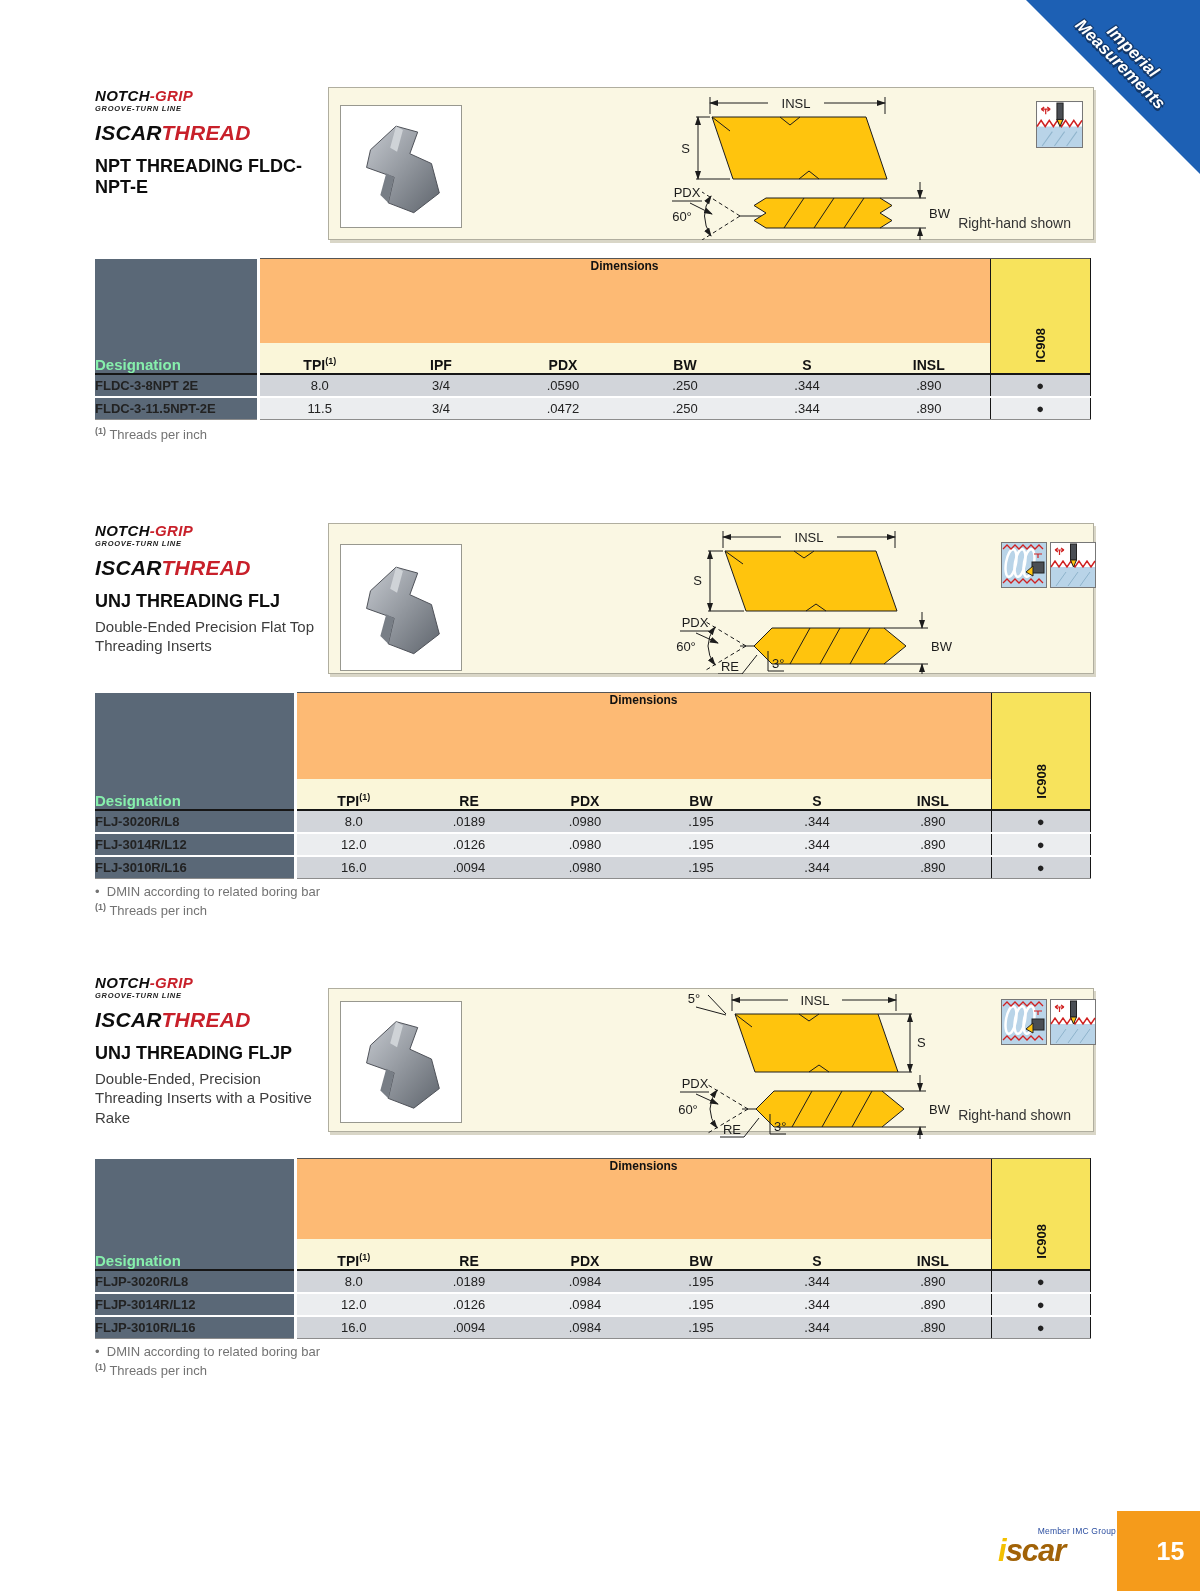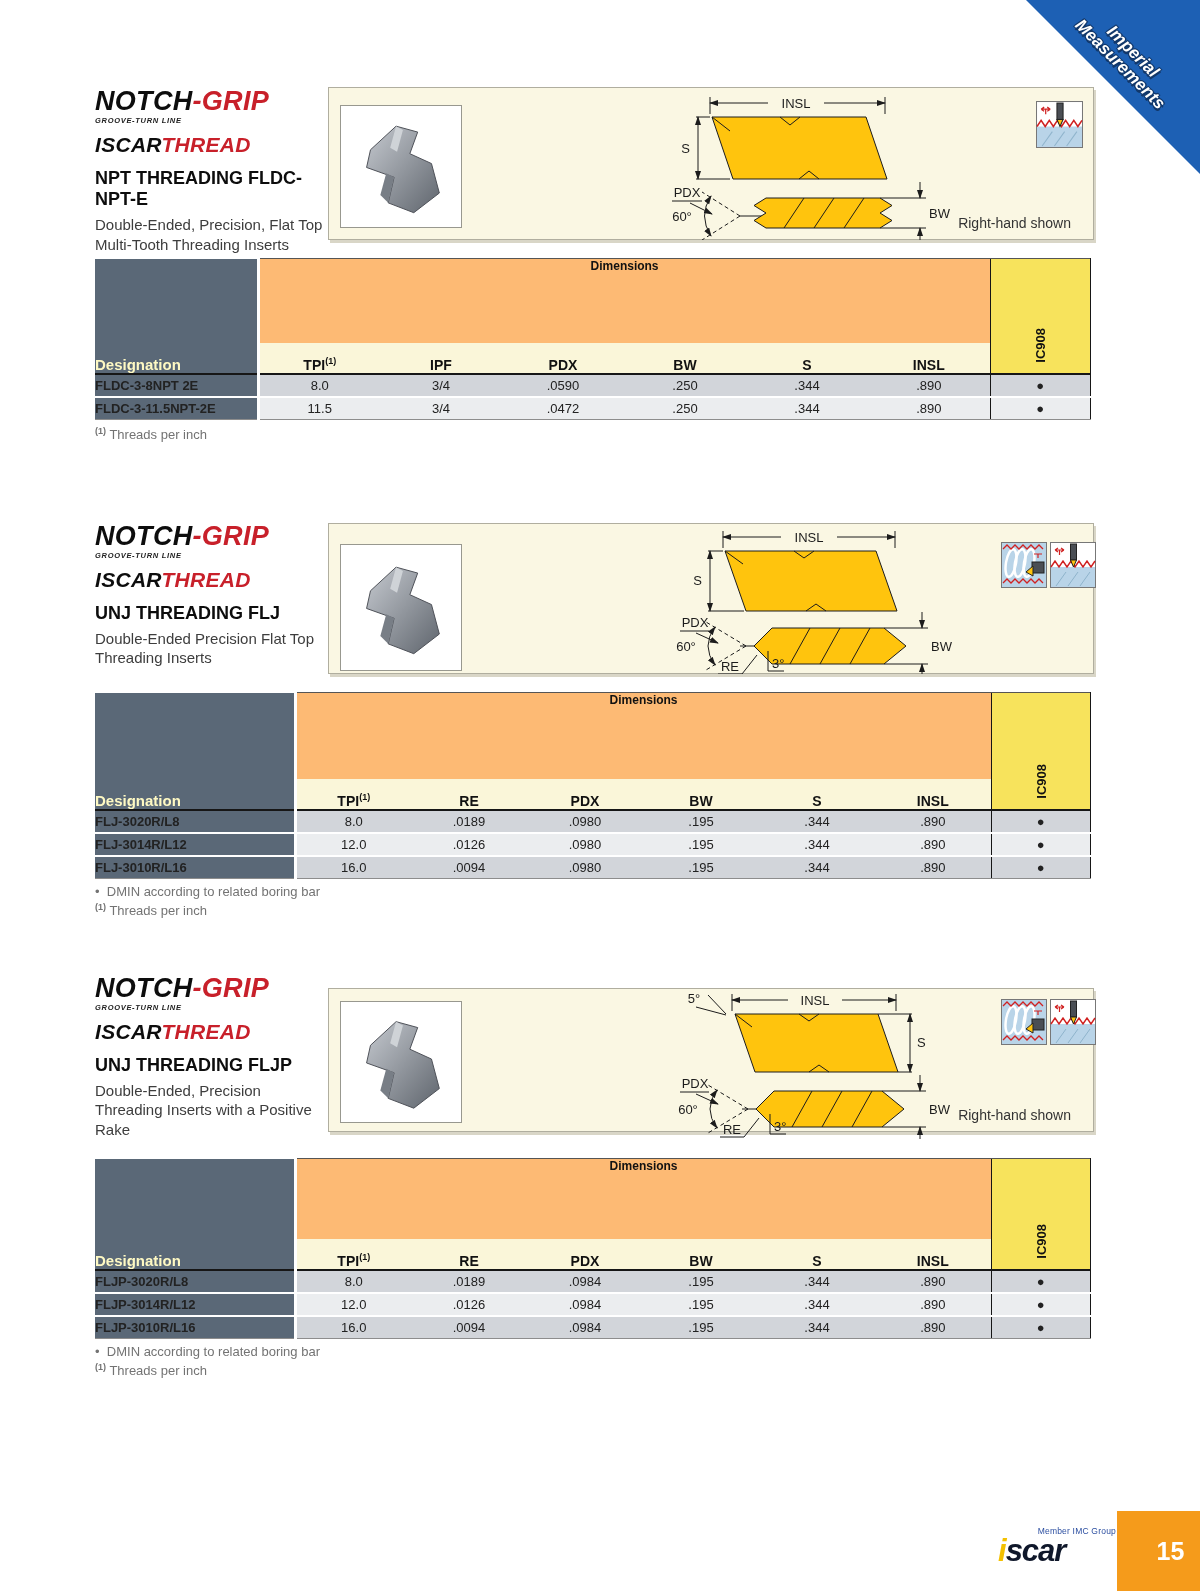--- a/index.html
+++ b/index.html
@@ -8,41 +8,41 @@
 
   
   .banner{position:absolute;top:0;right:0;width:174px;height:174px;background:#1d60b4;
           clip-path:polygon(0 0,100% 0,100% 100%);}
   .banner-text{position:absolute;left:30px;top:40px;width:140px;transform:rotate(45deg);
           color:#fff;font-weight:bold;font-style:italic;font-size:17px;line-height:1.08;text-align:center;
           text-shadow:1px 1px 0 #12386b,-1px -1px 0 #12386b,1px -1px 0 #12386b,-1px 1px 0 #12386b,2px 2px 0 #12386b;}
 
   
   .left-col{position:absolute;left:95px;width:232px;}
-  .logo-notch{font-style:italic;font-weight:900;font-size:27px;letter-spacing:.3px;color:#0d0d0d;line-height:1;}
+  .logo-notch{font-style:italic;font-weight:900;font-size:15px;letter-spacing:.3px;color:#0d0d0d;line-height:1;}
   .logo-notch .grip{color:#c8202a;}
   .logo-groove{font-style:italic;font-weight:bold;font-size:7.5px;letter-spacing:.7px;color:#222;margin-top:1px;}
   .logo-ithread{font-style:italic;font-weight:900;font-size:21px;letter-spacing:.3px;color:#0d0d0d;margin-top:9px;line-height:1;}
   .logo-ithread .thread{color:#c8202a;}
   .sec-title{font-weight:900;font-size:18px;line-height:1.18;margin-top:13px;color:#0d0d0d;}
   .sec-desc{font-size:15px;line-height:1.28;margin-top:5px;color:#3d3d3d;}
 
   
   .diagram-box{position:absolute;left:328px;width:764px;background:#faf7e3;border:1px solid #b0ae9f;
                box-shadow:2px 3px 0 #d9d6c7;}
   .photo-box{position:absolute;background:#fff;border:1px solid #98988f;}
   .right-hand{position:absolute;font-size:14px;color:#333;}
   .draw{position:absolute;}
   .draw text{font-family:"Liberation Sans",sans-serif;font-size:13px;fill:#1c1c1c;}
   .icon{position:absolute;}
 
   
   .dtable{position:absolute;left:95px;width:995px;border-collapse:collapse;table-layout:fixed;}
   .dtable th,.dtable td{padding:0;margin:0;}
-  .hd-desig{background:#5a6877;color:#fef9c3;font-weight:bold;font-size:15px;text-align:left;
+  .hd-desig{background:#5a6877;color:#86efac;font-weight:bold;font-size:15px;text-align:left;
             vertical-align:bottom;padding:0 0 7px 8px;border-right:3px solid #fff;border-bottom:2px solid #161616;}
   .hd-dims{background:#fdba74;font-weight:bold;font-size:12px;text-align:center;vertical-align:top;
            padding-top:9px;border-top:1px solid #555;}
   .hd-col{background:#faf6d9;font-weight:bold;font-size:14px;text-align:center;vertical-align:bottom;
           padding-bottom:6px;height:30px;border-bottom:2px solid #161616;}
   .hd-col sup{font-size:9px;font-weight:bold;}
   .hd-grade{background:#f7e35c;position:relative;border-left:1px solid #161616;border-right:1px solid #161616;
             border-top:1px solid #555;border-bottom:2px solid #161616;}
   .vtext{position:absolute;bottom:10px;left:50%;transform:translateX(-50%) rotate(180deg);
          writing-mode:vertical-rl;font-weight:bold;font-size:13px;color:#111;}
@@ -59,42 +59,41 @@
   
   .fn{position:absolute;left:95px;font-size:13px;color:#737373;}
   .fn-sup{font-weight:bold;font-size:9px;}
   .fn-bullet{font-size:13px;}
 
   
   .iscar-logo{position:absolute;left:998px;top:1526px;width:118px;}
   .member{font-size:8.5px;color:#2b4ea0;text-align:right;letter-spacing:.2px;}
   .logo-row{font-style:italic;font-weight:900;font-size:31px;line-height:.95;letter-spacing:-1px;}
   .logo-i{color:#f3c000;}
-  .logo-scar{color:#0f172a;}
+  .logo-scar{color:#a16207;}
   .pagebox{position:absolute;left:1117px;top:1511px;width:107px;height:80px;background:#f59b1b;color:#fff;
            display:flex;align-items:center;justify-content:center;font-size:25px;font-weight:bold;}
 </style>
 </head>
 <body>
 
 <div id="page">
 
   <div class="banner">
     <div class="banner-text">
       <div>Imperial</div>
       <div>Measurements</div>
     </div>
   </div>
 
   <div class="left-col" style="top:88px">
     <div class="logo-notch"><span>NOTCH</span><span class="grip">-GRIP</span></div>
     <div class="logo-groove">GROOVE-TURN LINE</div>
     <div class="logo-ithread"><span>ISCAR</span><span class="thread">THREAD</span></div>
     <div class="sec-title">NPT THREADING FLDC-NPT-E</div>
-    <div class="sec-desc">Double-Ended, Precision, Flat Top Multi-Tooth Threading Inserts</div>
   </div>
 
   <div class="diagram-box" style="top:87px;height:151px">
     <div class="photo-box" style="left:11px;top:17px;width:120px;height:121px">
       <svg width="118" height="119" viewBox="0 0 120 120">
         <defs>
             <linearGradient id="gph1" x1="0" y1="0" x2="1" y2="1">
           <stop offset="0" stop-color="#c6cad0"></stop>
               <stop offset="1" stop-color="#5f656d"></stop>
             </linearGradient>

